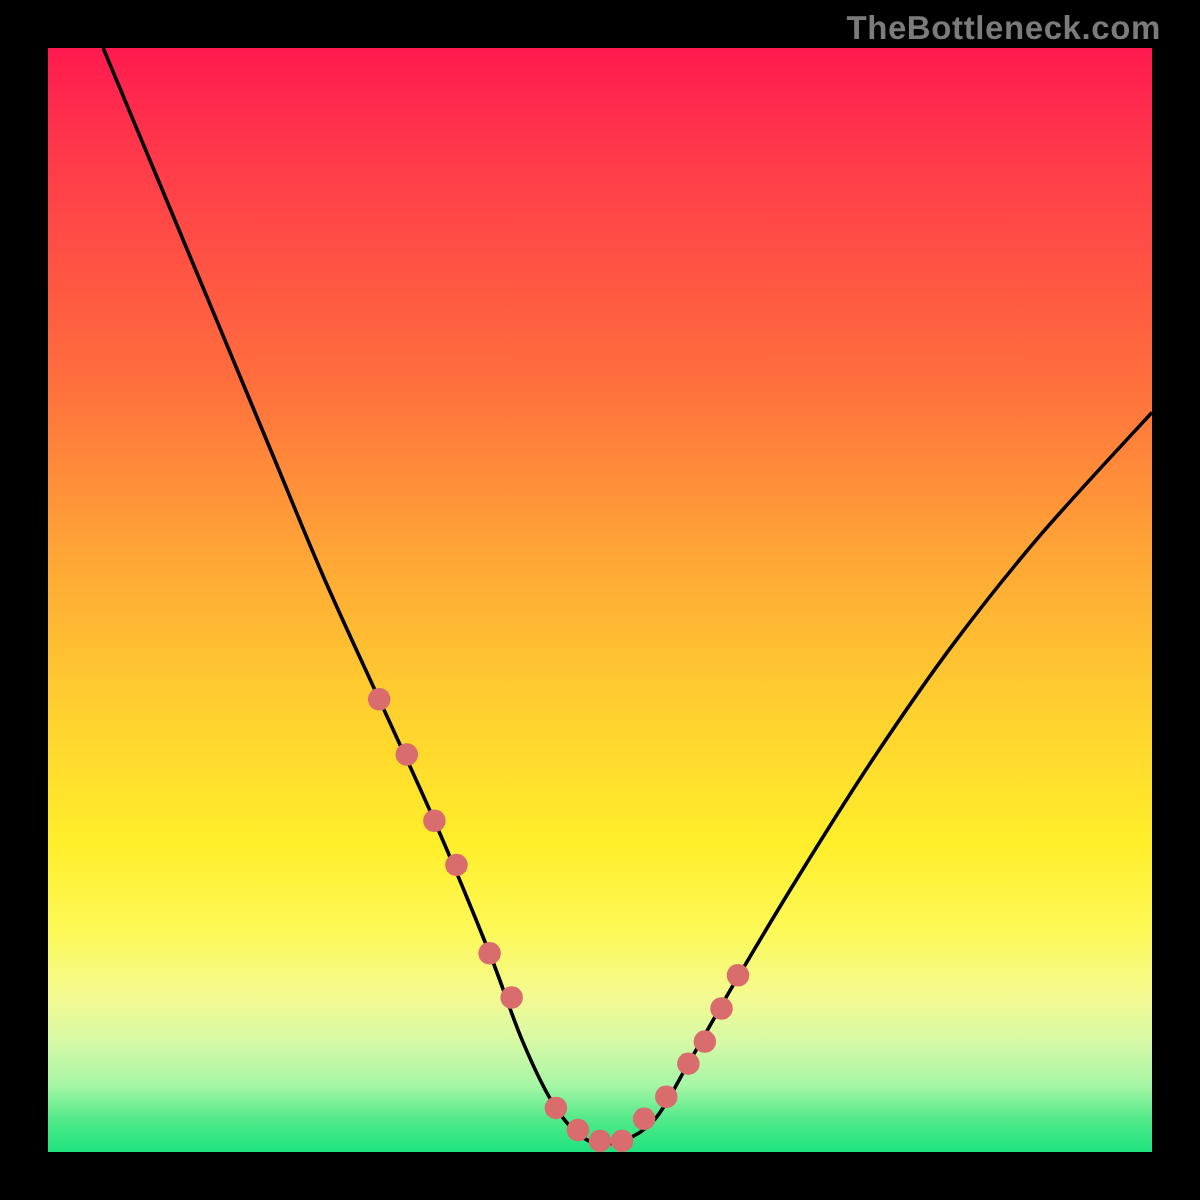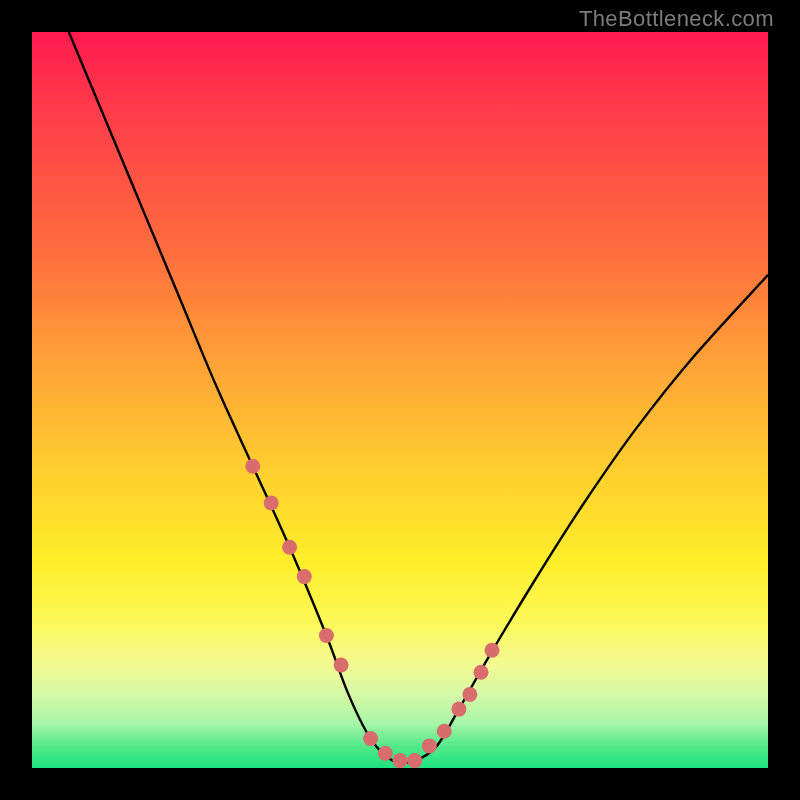--- a/index.html
+++ b/index.html
@@ -40,21 +40,21 @@
       #53e98a 97%,
       #1ee37e 100%
     );
   }
   .watermark {
     position: absolute;
     top: 6px;
     right: 26px;
     color: #7b7b7b;
     font-size: 22px;
-    font-weight: 400;
+    font-weight: 700;
     letter-spacing: 0.4px;
     user-select: none;
   }
   svg.curve {
     position: absolute;
     top: 0; left: 0;
     width: 736px;
     height: 736px;
   }
 </style>

